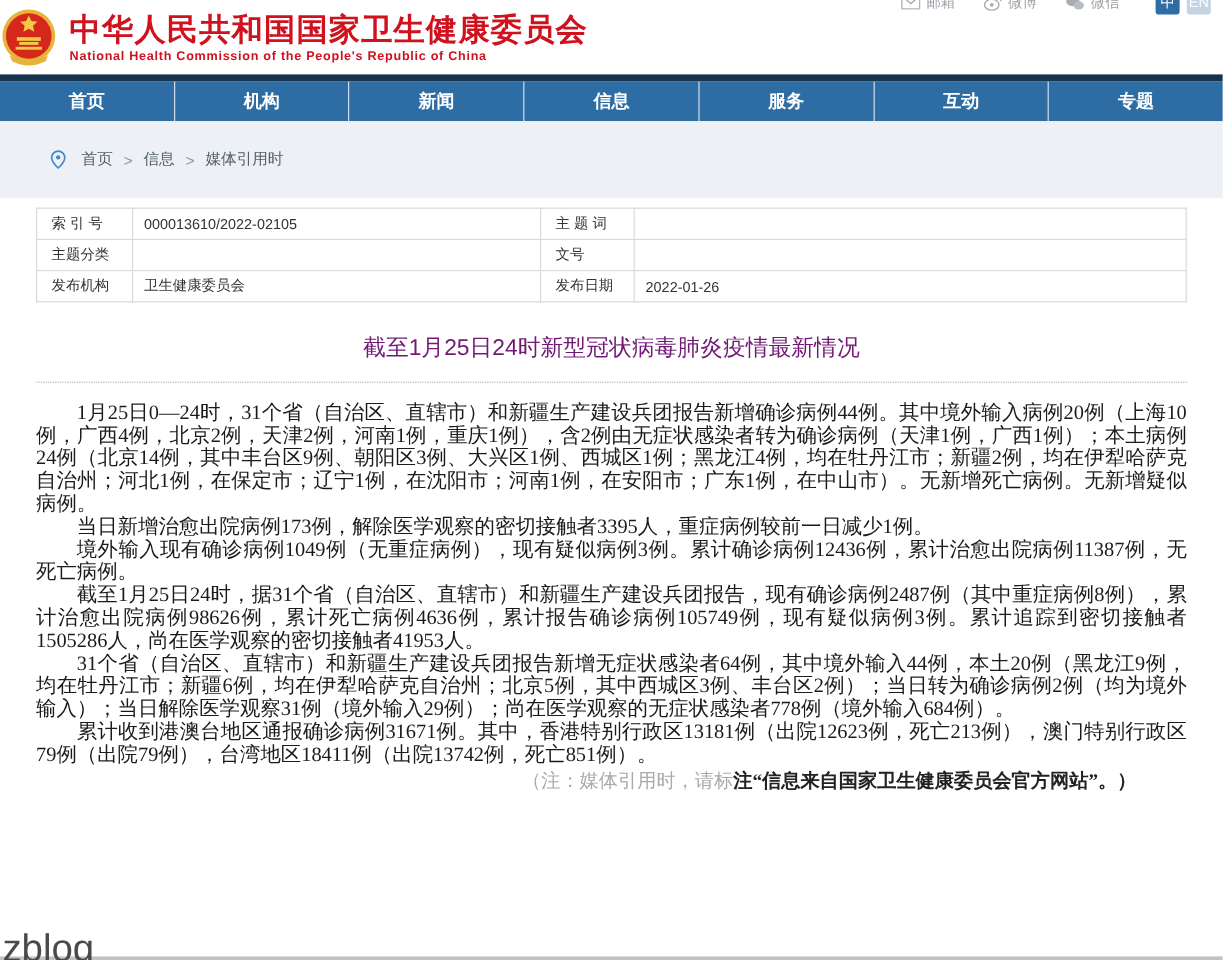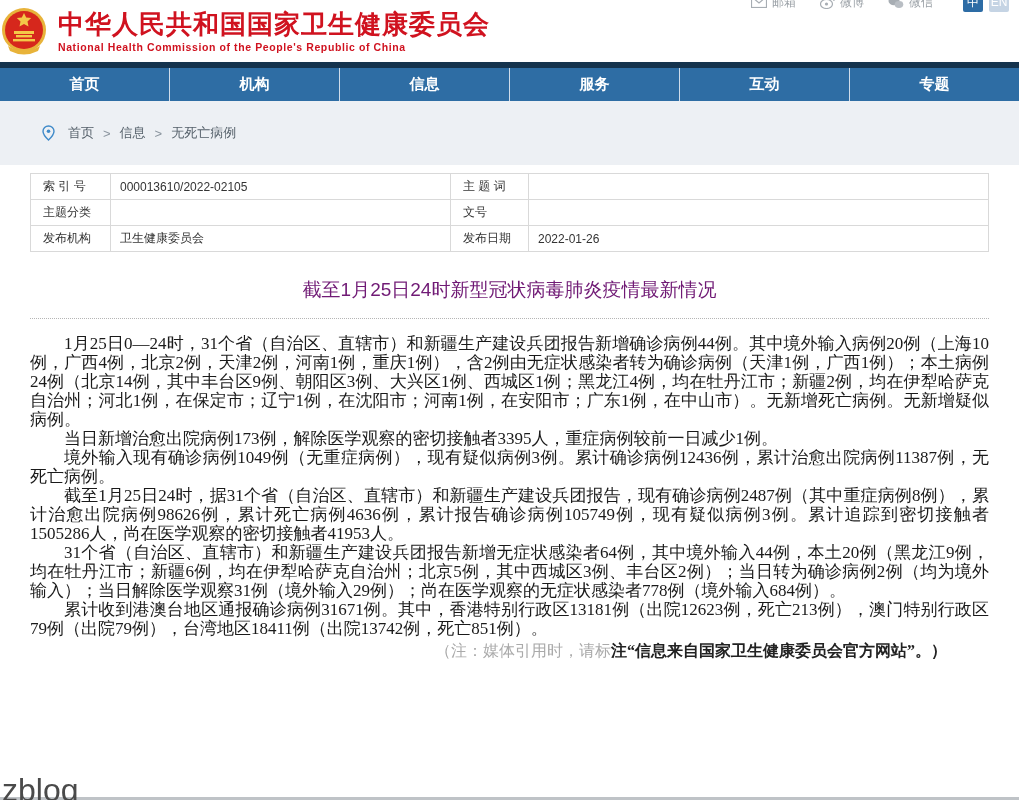--- a/index.html
+++ b/index.html
@@ -101,37 +101,38 @@
   <div class="titles">
     <div class="title-cn">中华人民共和国国家卫生健康委员会</div>
     <div class="title-en">National Health Commission of the People's Republic of China</div>
   </div>
 </div>
 
 <div class="nav-strip"></div>
 <div class="nav">
   <div class="nav-item">首页</div>
   <div class="nav-item">机构</div>
+  <div class="nav-item">新闻</div>
   <div class="nav-item">信息</div>
   <div class="nav-item">服务</div>
   <div class="nav-item">互动</div>
   <div class="nav-item">专题</div>
 </div>
 
 <div class="subheader">
   <div class="breadcrumb">
     <svg class="pin" width="13" height="16" viewBox="0 0 13 16">
       <path d="M6.5 1 C3.4 1 1 3.4 1 6.3 C1 10 6.5 15 6.5 15 C6.5 15 12 10 12 6.3 C12 3.4 9.6 1 6.5 1 Z" fill="none" stroke="#3f8ac9" stroke-width="1.4"></path>
       <circle cx="6.5" cy="6.2" r="1.8" fill="#3f8ac9"></circle>
     </svg>
     <span class="crumb">首页</span>
     <span class="sep">&gt;</span>
     <span class="crumb">信息</span>
     <span class="sep">&gt;</span>
-    <span class="crumb">无死亡病例</span>
+    <span class="crumb">媒体引用时</span>
   </div>
 </div>
 
 <div class="content">
 
   <table class="meta">
     <colgroup>
         <col style="width:80px">
         <col style="width:340px">
         <col style="width:78px">

